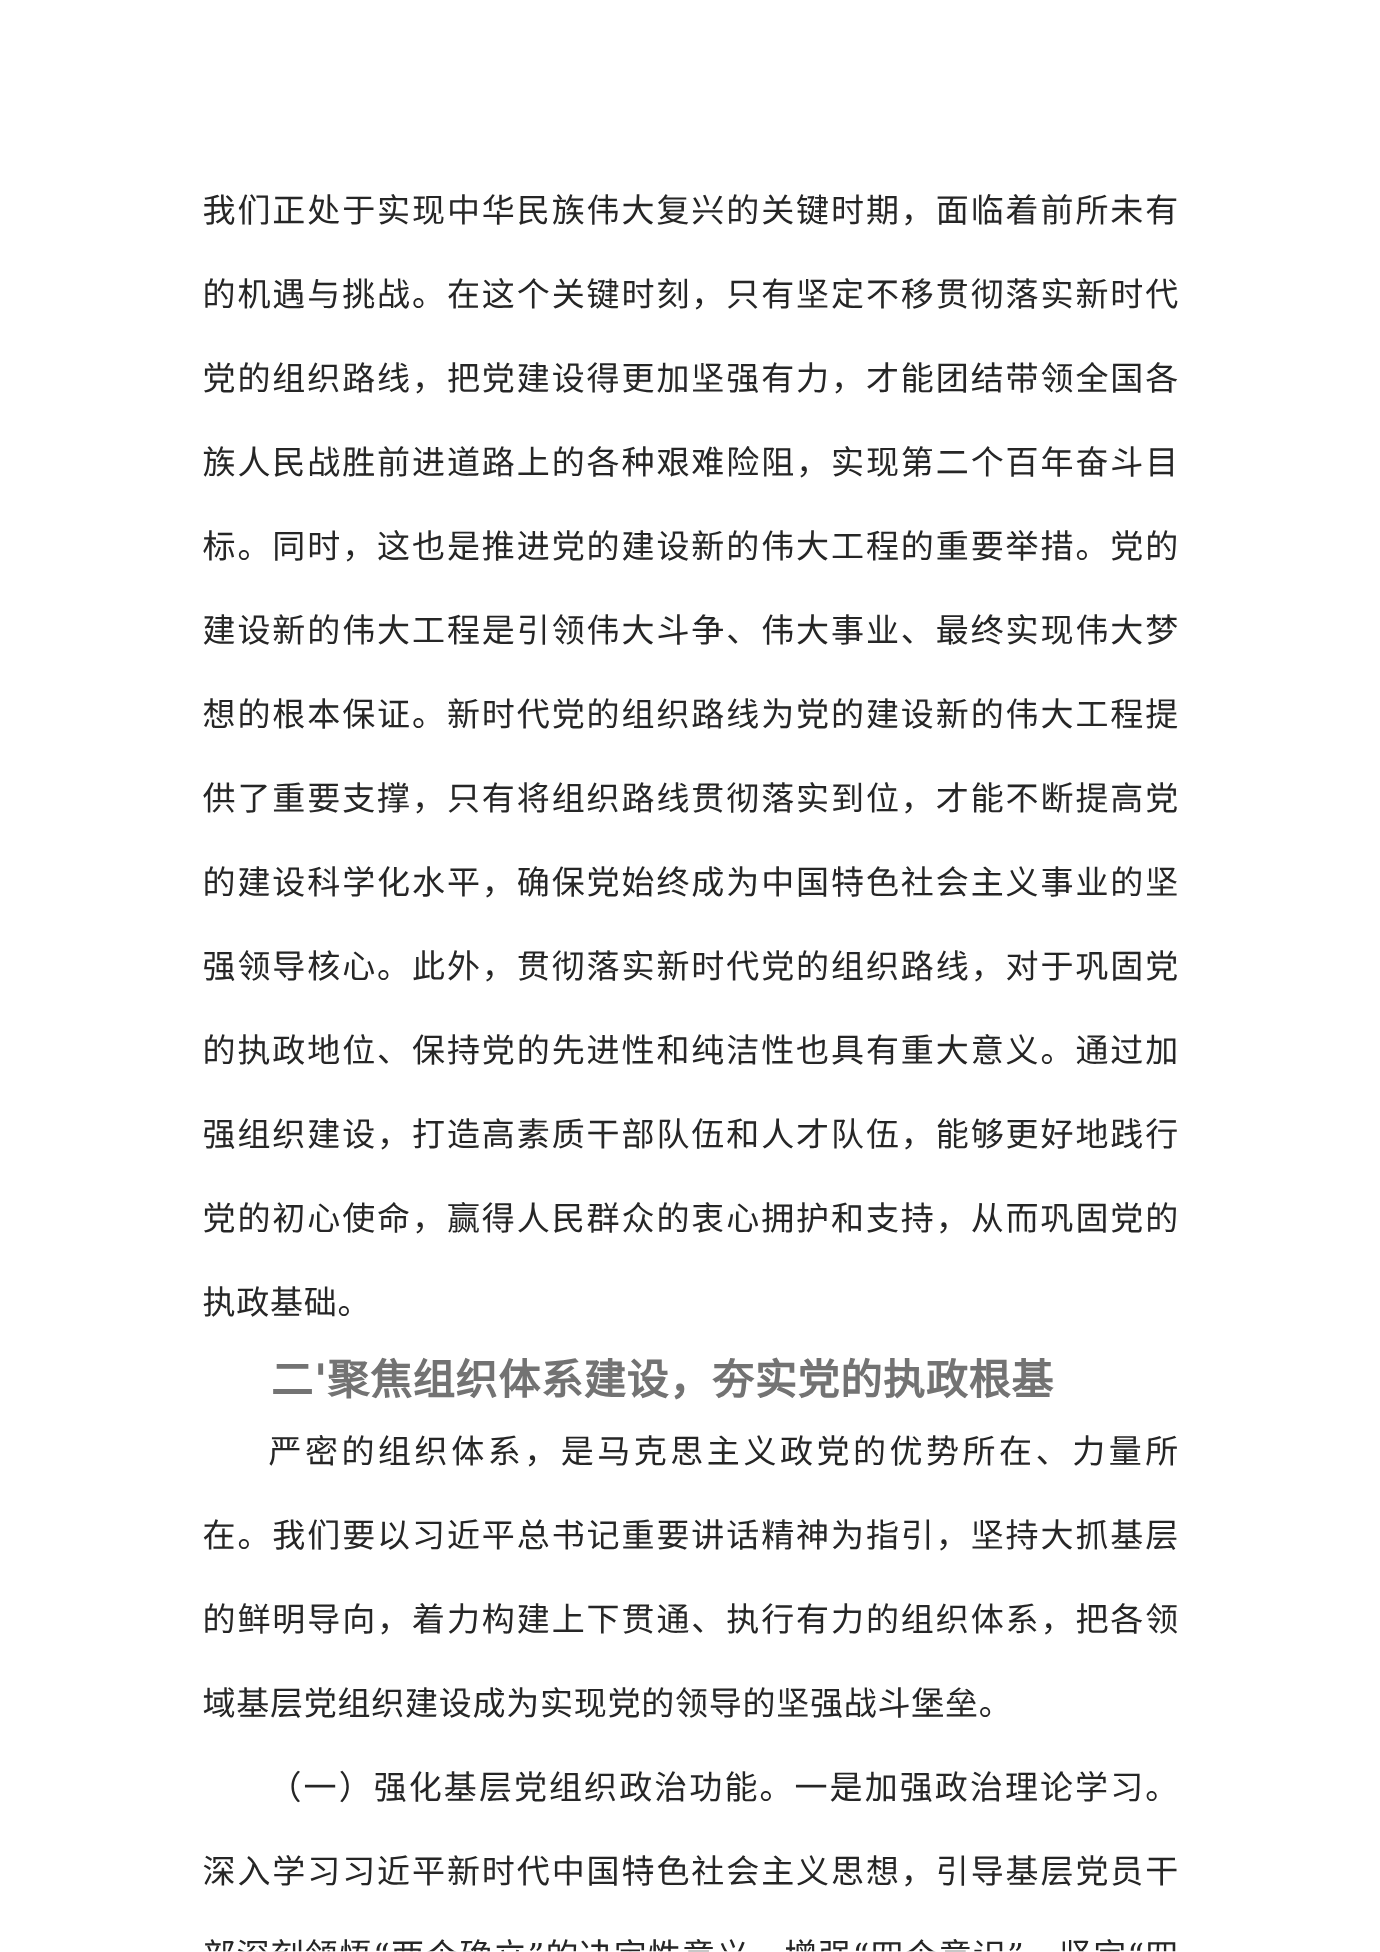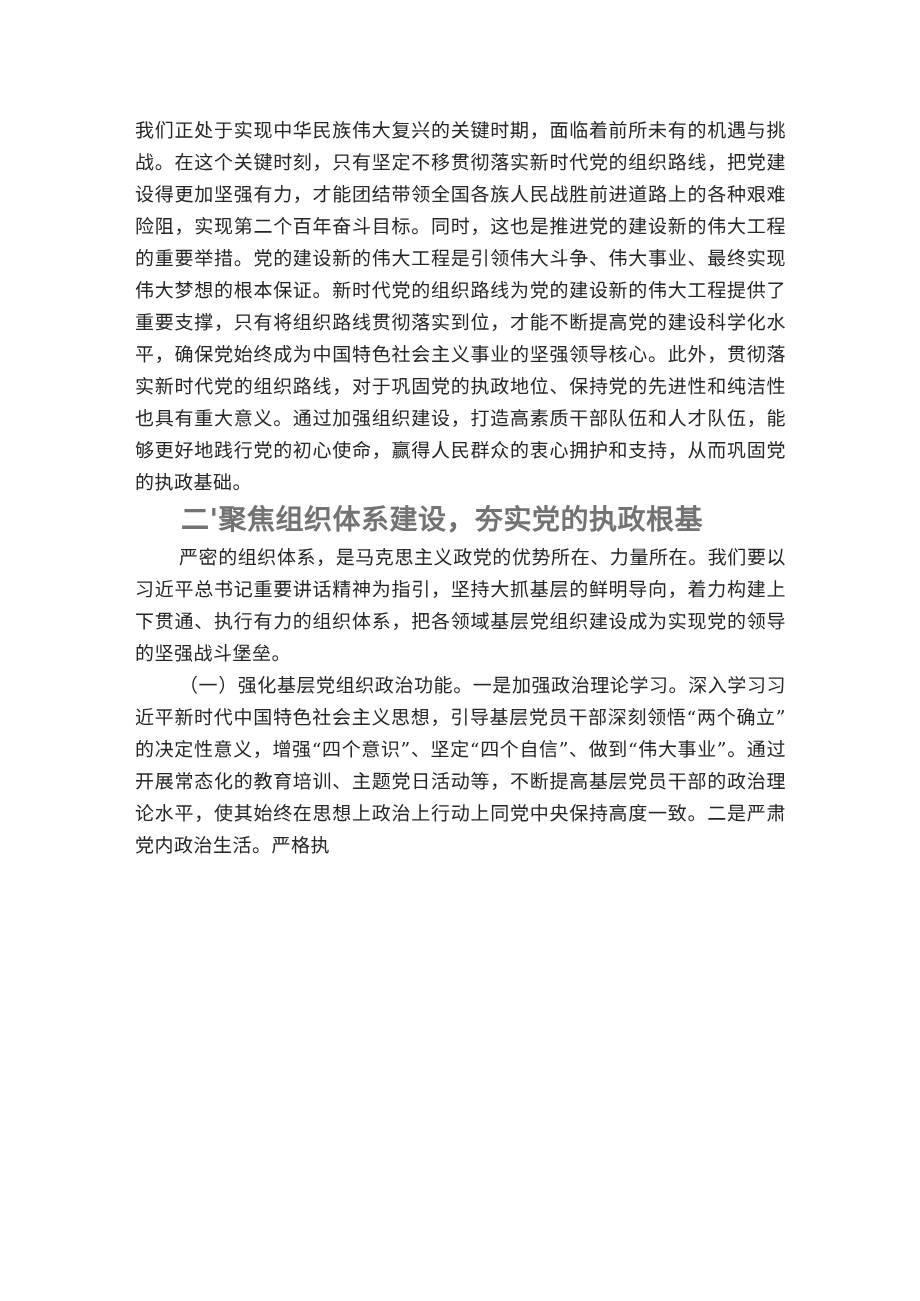--- a/index.html
+++ b/index.html
@@ -18,22 +18,22 @@
   .content {
     position: absolute;
     left: 135px;
     top: 114px;
     width: 651px;
   }
   .para {
     margin: 0;
     padding: 0;
     font-family: "DejaVu Serif", "Liberation Serif", serif;
-    font-size: 19px;
-    line-height: 32px;
+    font-size: 22px;
+    line-height: 56px;
     color: #262626;
     text-align: justify;
     text-justify: inter-character;
     letter-spacing: 0.5px;
     word-break: break-all;
   }
   .para.indented {
     text-indent: 44px;
   }
   .section-heading {

